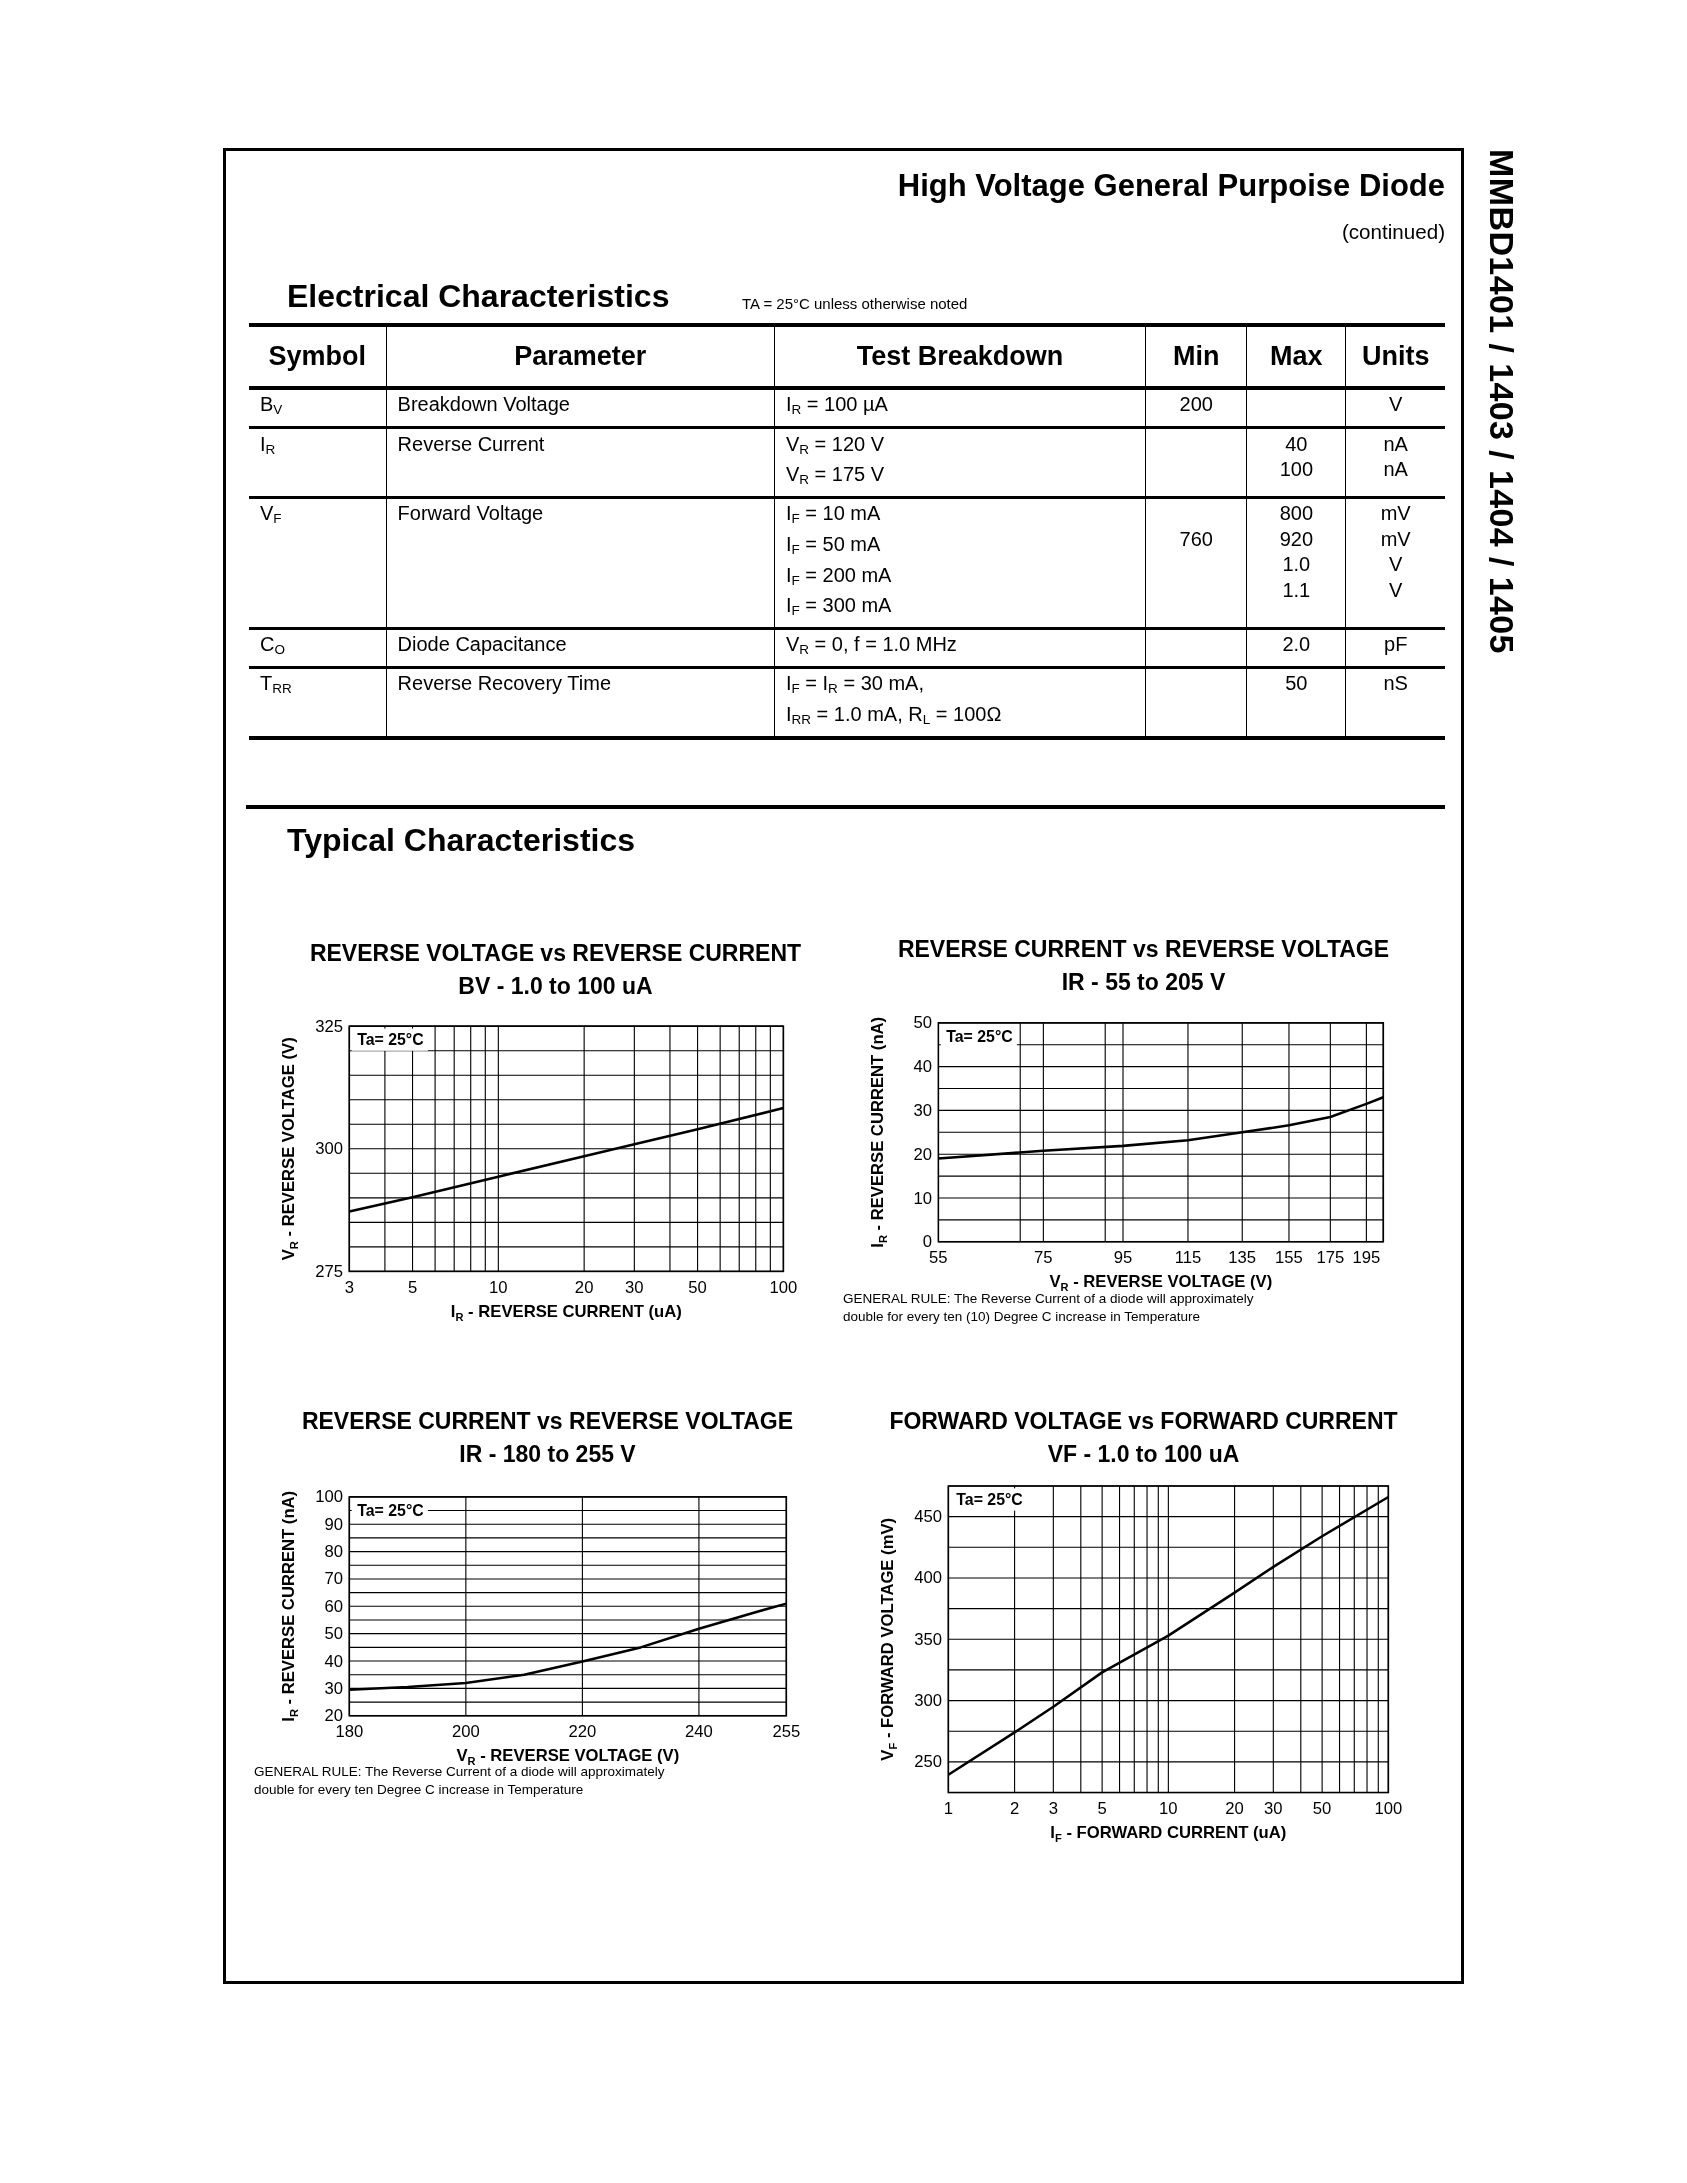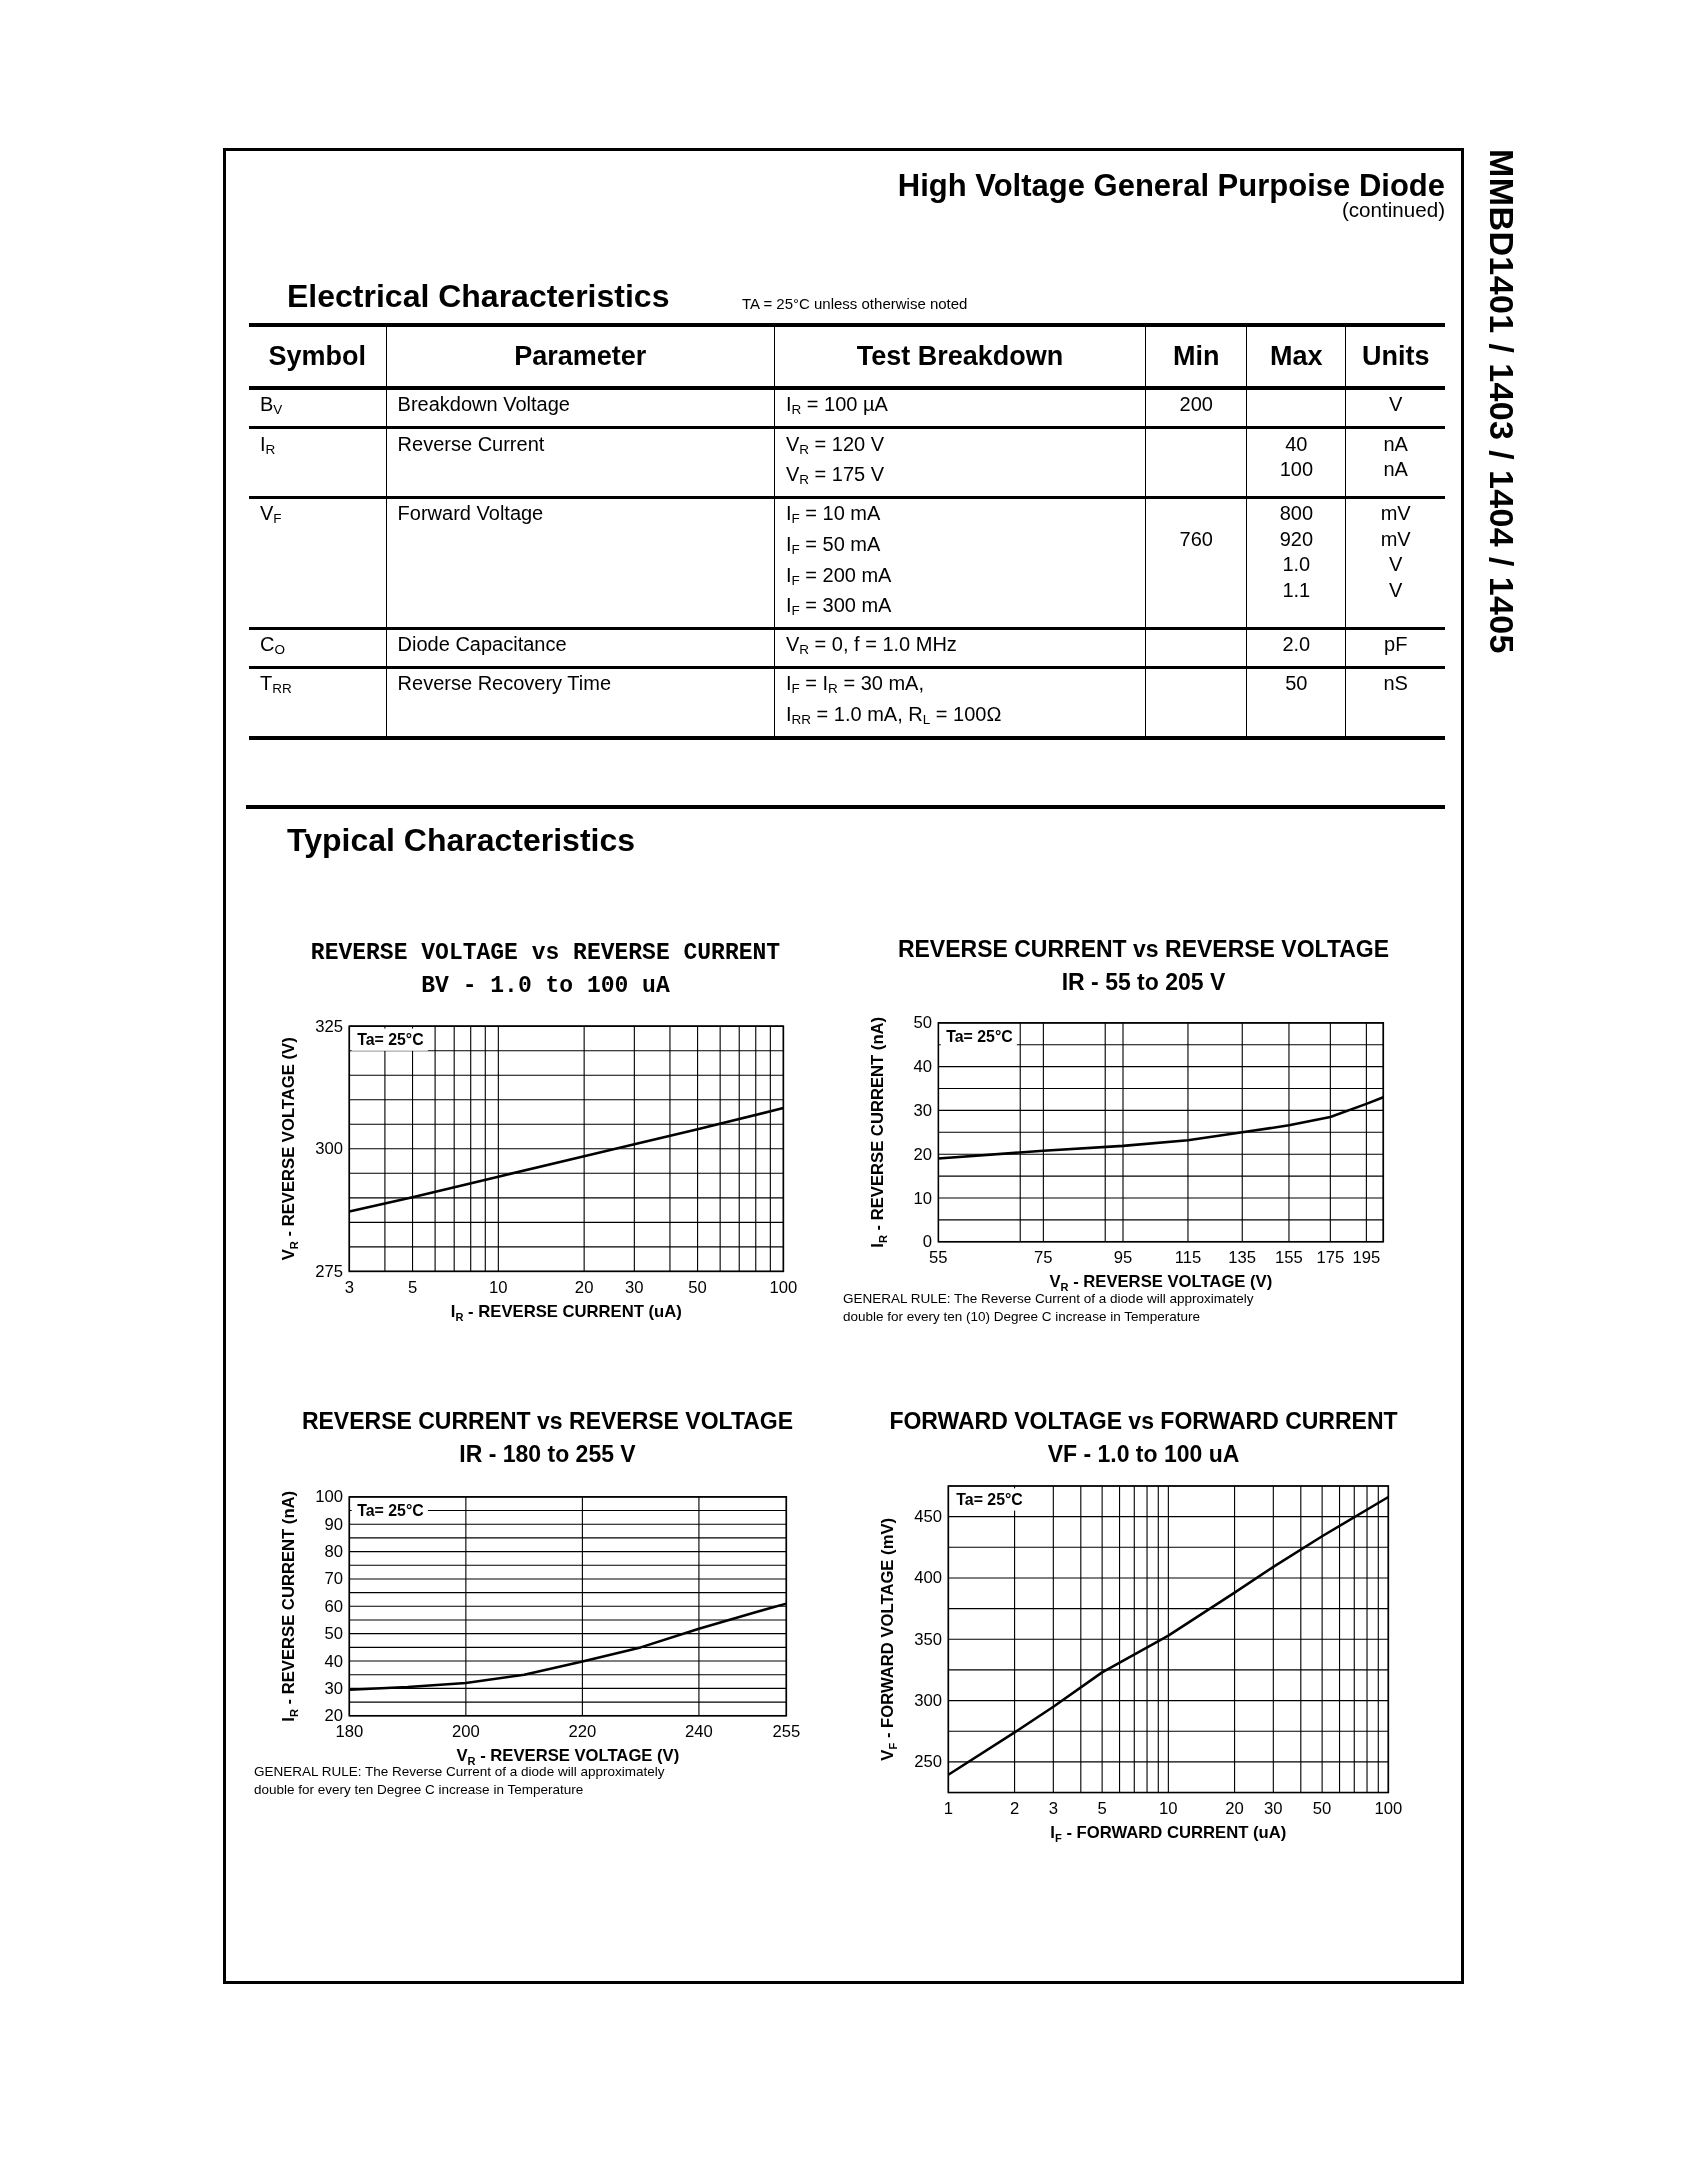--- a/index.html
+++ b/index.html
@@ -1,19 +1,19 @@
 <!DOCTYPE html>
 <html style="font-size:12.7px"><head>
 <meta charset="utf-8">
 <style>
   html, body { margin:0; padding:0; background:#ffffff; }
   body { width:1687px; height:2183px; position:relative; overflow:hidden; font-family:"Liberation Sans", sans-serif; color:#000; }
   .frame { position:absolute; left:223px; top:148px; width:1235px; height:1830px; border:3.2px solid #000; box-sizing:content-box; }
   .doc-title { position:absolute; right:242px; top:168px; font-size:31px; font-weight:bold; white-space:nowrap;margin-left:44px; }
-  .doc-continued { position:absolute; right:242px; top:198px; font-size:20.6px; white-space:nowrap;margin-left:48px; }
+  .doc-continued { position:absolute; right:242px; top:220px; font-size:20.6px; white-space:nowrap;margin-left:48px; }
   .side-label { position:absolute; left:1478px; top:149px; width:48px; height:572px; }
   .side-label span { position:absolute; left:0; top:0; transform-origin:0 0; transform:translate(43px,0) rotate(90deg); font-size:34px; font-weight:bold; white-space:nowrap; letter-spacing:0.4px; }
   .section-title { position:absolute; font-size:32px; font-weight:bold; white-space:nowrap; }
   .cond-note { position:absolute; font-size:15px; white-space:nowrap; }
   table.ec { position:absolute; left:249px; top:323px; width:1196px; border-collapse:collapse; font-size:20px; }
   table.ec th { font-size:27px; font-weight:bold; height:59px; border-top:4.8px solid #000; border-bottom:4px solid #000; padding:0 6.4px;text-align:center; }
   table.ec td { vertical-align:top; padding:2.4px 11px 3.2px 11px; line-height:25.4px; border-bottom:3.2px solid #000; }
   table.ec tr.last td { border-bottom:4.8px solid #000; }
   table.ec th + th, table.ec td + td { border-left:1.6px solid #000; }
   table.ec td.c { text-align:center; }
@@ -151,21 +151,21 @@
           <div>nS</div>
         </td>
       </tr>
     </tbody>
 </table>
 
 <div class="rule"></div>
 <div class="section-title" style="left:287px; top:822px;">Typical Characteristics</div>
 
 <div id="charts">
-    <div class="chart-title" style="left: 236px; top: 937px; width: 619px; font-family: Liberation Mono, monospace;">
+    <div class="chart-title" style="left: 246px; top: 937px; width: 619px;">
       <div>REVERSE VOLTAGE vs REVERSE CURRENT</div>
       <div>BV - 1.0 to 100 uA</div>
     </div>
     <svg width="569" height="349" class="chart-svg" style="left: 262px; top: 1010px;" viewBox="0 0 717 439">
       <g transform="translate(110,20)">
         <line x1="0" x2="547" y1="309" y2="309" stroke="#000" stroke-width="1.4"></line>
         <line x1="0" x2="547" y1="278.1" y2="278.1" stroke="#000" stroke-width="1.4"></line>
         <line x1="0" x2="547" y1="247.2" y2="247.2" stroke="#000" stroke-width="1.4"></line>
         <line x1="0" x2="547" y1="216.3" y2="216.3" stroke="#000" stroke-width="1.4"></line>
         <line x1="0" x2="547" y1="185.39999999999998" y2="185.39999999999998" stroke="#000" stroke-width="1.4"></line>

